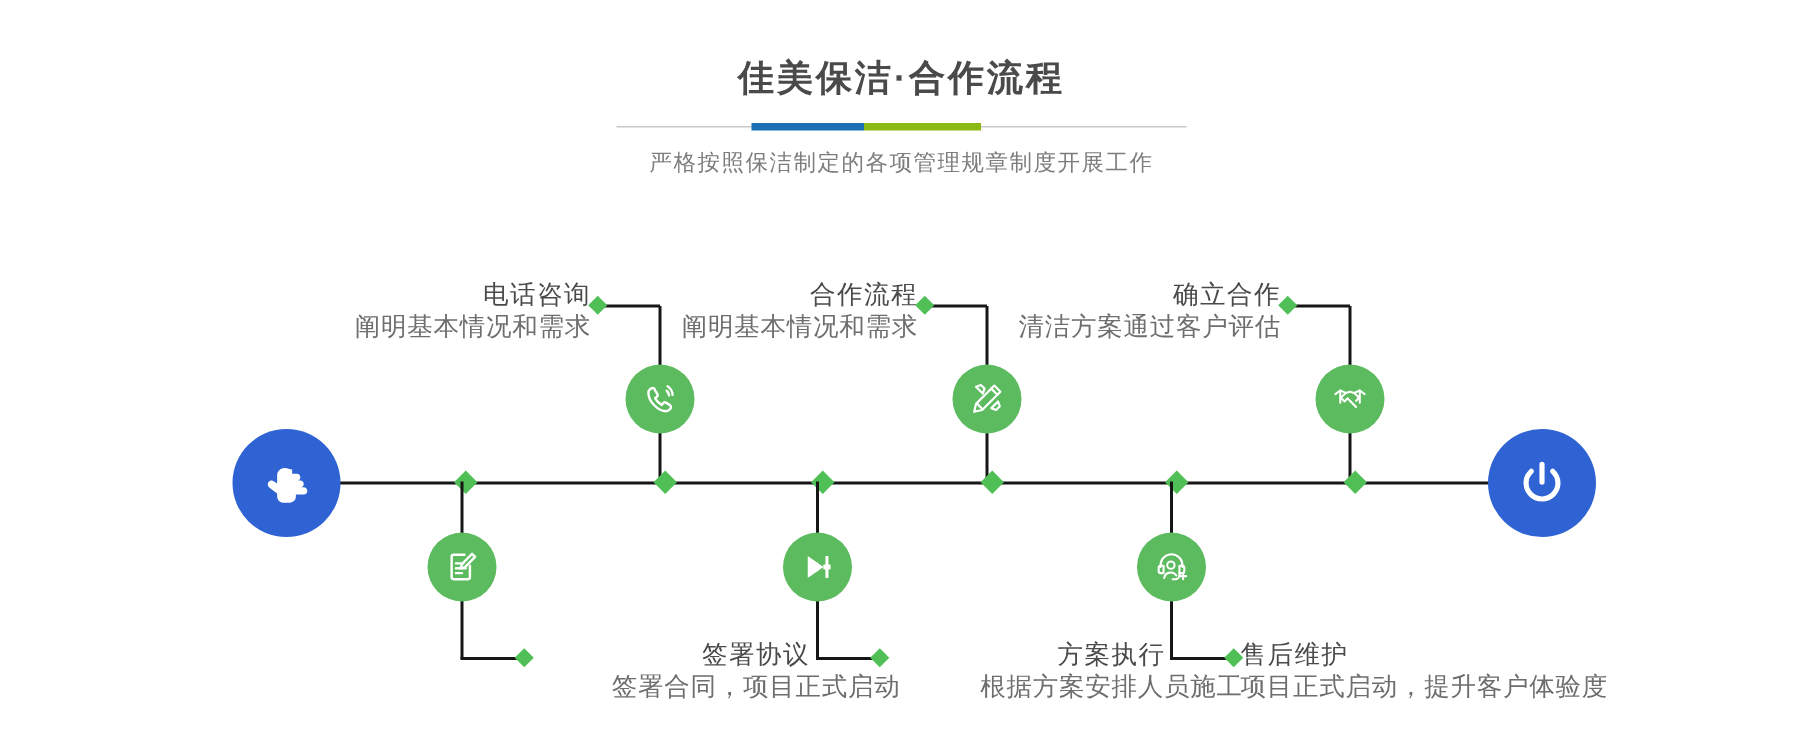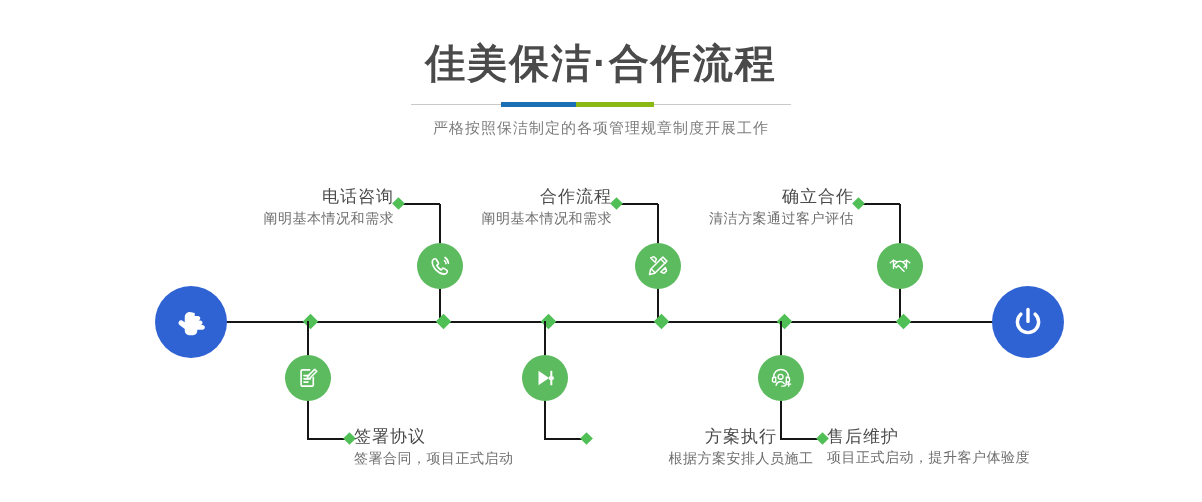--- a/index.html
+++ b/index.html
@@ -20,21 +20,21 @@
   .header {
     position: absolute;
     left: 0;
     top: 0;
     width: 1202px;
     text-align: center;
   }
   .page-title {
     margin: 0;
     padding-top: 38px;
-    font-size: 40px;
+    font-size: 24px;
     font-weight: 700;
     letter-spacing: 2px;
     color: #4a4a4a;
     line-height: 1.25;
   }
   .divider {
     position: relative;
     width: 380px;
     height: 6px;
     margin: 14px auto 0 auto;
@@ -146,21 +146,21 @@
     position: absolute;
     white-space: nowrap;
   }
   .label .l-title {
     font-size: 17px;
     color: #4a4a4a;
     line-height: 22px;
     letter-spacing: 1px;
   }
   .label .l-desc {
-    font-size: 14px;
+    font-size: 17px;
     color: #6e6e6e;
     line-height: 20px;
     letter-spacing: 0.5px;
   }
   .label.up   { text-align: right; }
   .label.down { text-align: left; }
 </style>
 </head>
 <body>
 
@@ -224,21 +224,21 @@
       <span>
         <svg width="26" height="26" viewBox="0 0 64 64" fill="none" stroke="#ffffff" stroke-width="4" stroke-linecap="round" stroke-linejoin="round">
           <path d="M45 30v19a3 3 0 0 1-3 3H18a3 3 0 0 1-3-3V15a3 3 0 0 1 3-3h18"></path>
           <path d="M22 26h12"></path>
           <path d="M22 34h16"></path>
           <path d="M22 42h10"></path>
           <path d="M48.5 10.5l5 5-17 17-6.5 1.5 1.5-6.5z"></path>
         </svg>
       </span>
     </div>
-    <div class="label down" style="left:354px; top:426px; width:300px;">
+    <div class="label down" style="left:354px; top:426px; width:300px;text-align:center;">
       <div class="l-title">签署协议</div>
       <div class="l-desc">签署合同，项目正式启动</div>
     </div>
   </div>
 
   <div class="node">
     <div class="diamond big" style="left:543px; top:316px;"></div>
     <div class="vline" style="left:657px; top:204px; height:118px;"></div>
     <div class="hline" style="left:616px; top:203px; width:42px;"></div>
     <div class="diamond" style="left:612px; top:199px;"></div>

